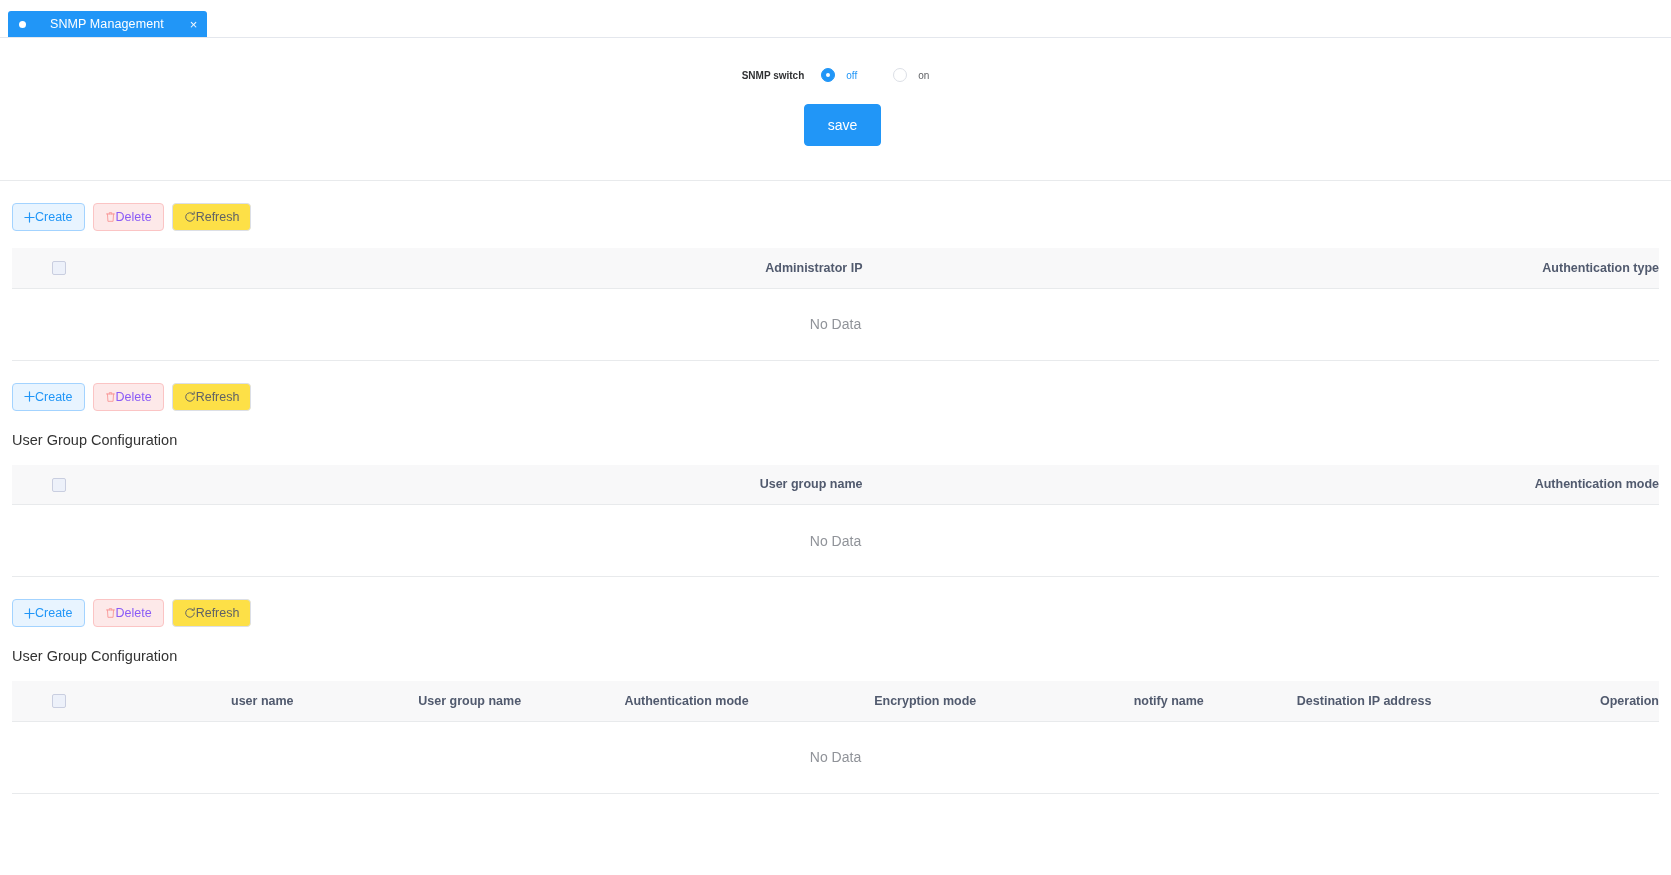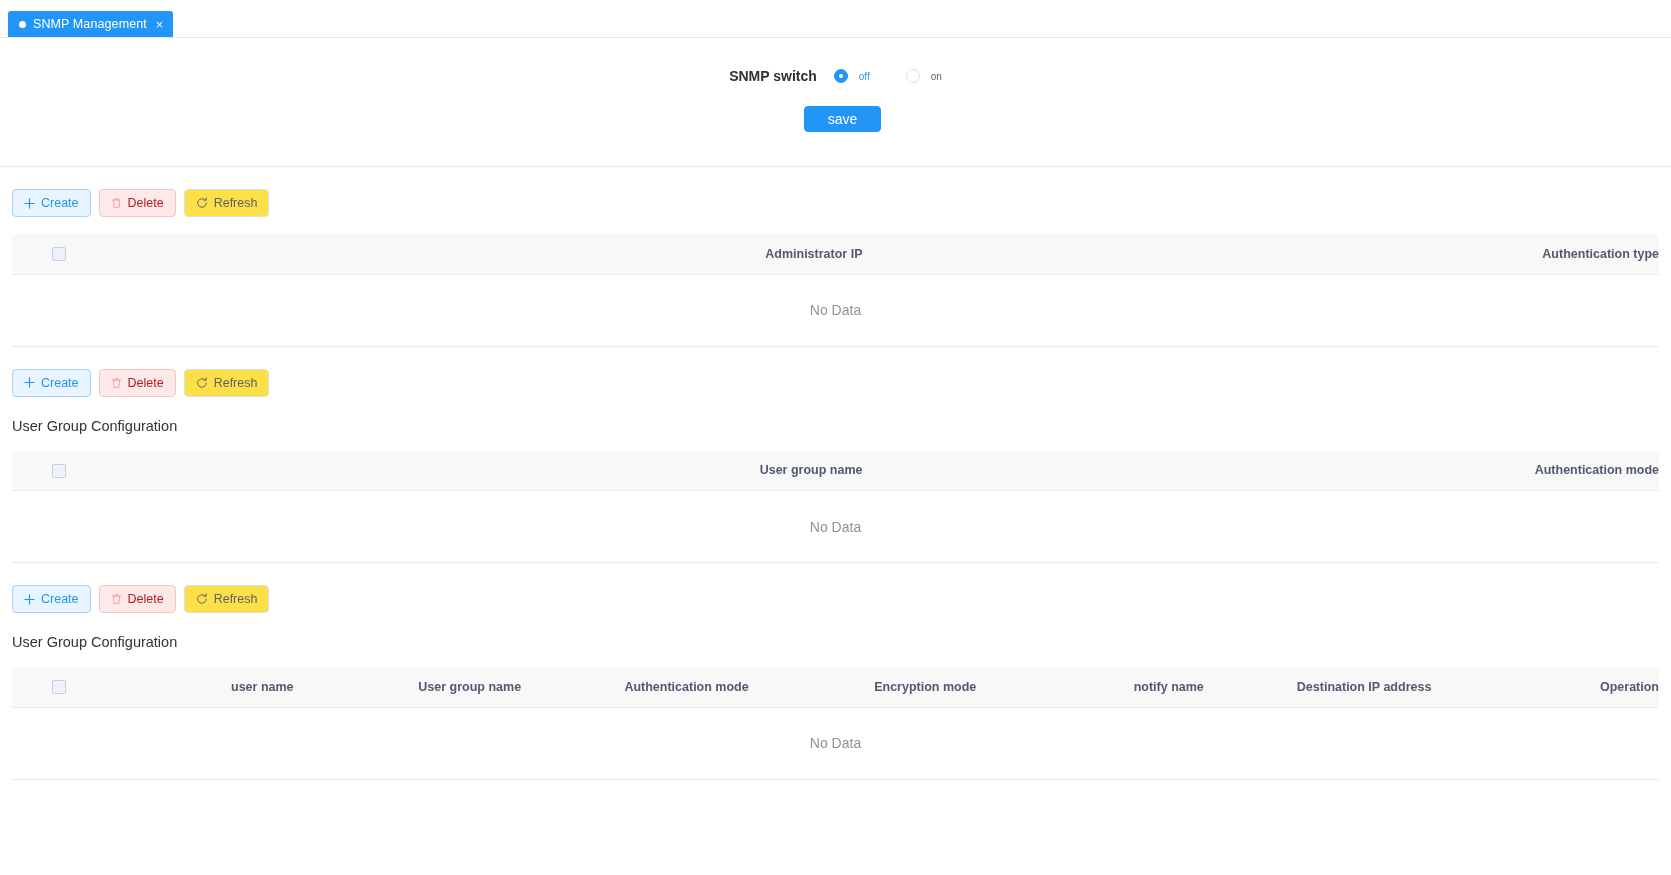--- a/index.html
+++ b/index.html
@@ -20,21 +20,21 @@
     align-items: flex-end;
     padding-left: 8px;
   }
   .tab {
     height: 26px;
     background: #2196f7;
     color: #ffffff;
     border-radius: 3px 3px 0 0;
     display: flex;
     align-items: center;
-    gap: 7px;
+    gap: 24px;
     padding: 0 9px 0 11px;
     font-size: 12.5px;
     letter-spacing: .1px;
     cursor: pointer;
     user-select: none;
   }
   .tab-dot {
     width: 7px; height: 7px; border-radius: 50%;
     background: #ffffff; flex: 0 0 auto;
   }
@@ -50,21 +50,21 @@
     border-bottom: 1px solid #e8eaec;
     padding: 30px 0 34px 0;
   }
   .switch-row {
     display: flex;
     justify-content: center;
     align-items: center;
     gap: 0;
   }
   .switch-label {
-    font-size: 14px;
+    font-size: 10px;
     font-weight: bold;
     color: #303133;
     margin-right: 17px;
   }
   .radio-item {
     display: flex;
     align-items: center;
     cursor: pointer;
     user-select: none;
   }
@@ -97,57 +97,57 @@
   .save-row {
     display: flex;
     justify-content: center;
     margin-top: 22px;
   }
   .btn-save {
     background: #2196f7;
     border: 1px solid #2196f7;
     color: #ffffff;
     font-size: 14px;
-    padding: 4px 23px;
+    padding: 12px 23px;
     border-radius: 4px;
     cursor: pointer;
     font-family: inherit;
     margin-left: 14px;
   }
 
   
   .section { padding: 0 12px; }
 
   .toolbar {
     display: flex;
     gap: 8px;
     padding-top: 22px;
   }
   .btn {
     display: inline-flex;
     align-items: center;
-    gap: 6px;
+    gap: 0;
     height: 28px;
     padding: 0 11px;
     font-size: 12.5px;
     border-radius: 4px;
     cursor: pointer;
     background: #ffffff;
     font-family: inherit;
     white-space: nowrap;
   }
   .btn-create {
     background: #e8f4ff;
     border: 1px solid #a3d3ff;
     color: #2196f7;
   }
   .btn-delete {
     background: #fde9e9;
     border: 1px solid #fbc4c4;
-    color: #b91c1c;
+    color: #8b5cf6;
     cursor: not-allowed;
   }
   .btn-refresh {
     background: #fde047;
     border: 1px solid #dcdfe6;
     color: #606266;
     text-align: right;
   }
   .btn .ic { display: inline-flex; align-items: center; }
 

